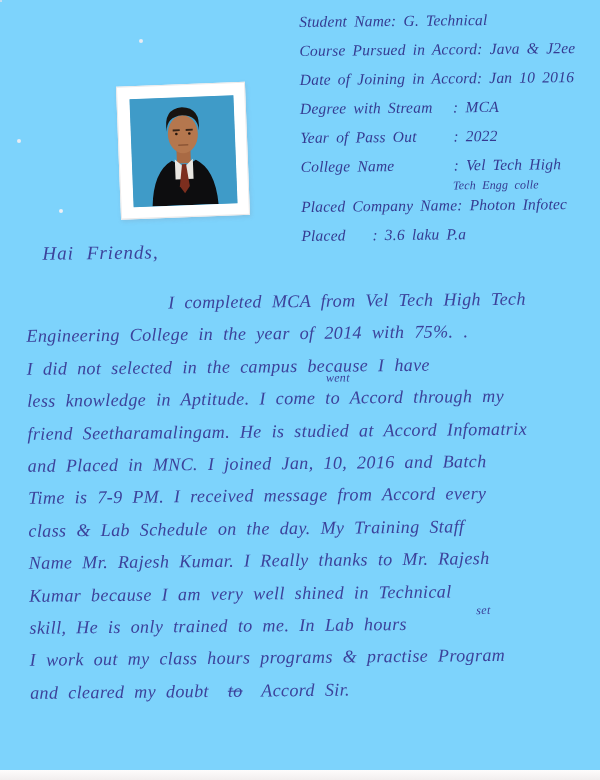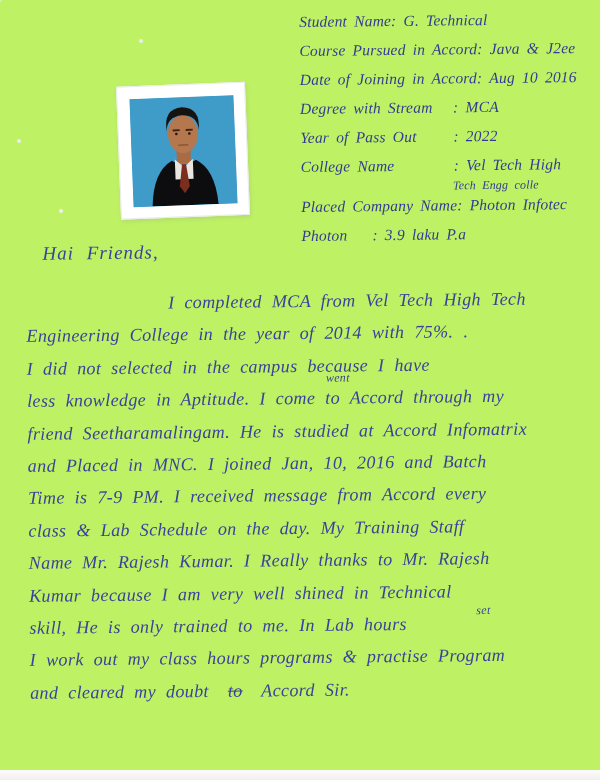--- a/index.html
+++ b/index.html
@@ -1,18 +1,18 @@
 <!DOCTYPE html>
 <html><head>
 <meta charset="utf-8">
 <style>
   html,body{margin:0;padding:0}
   .page{
     position:relative;width:600px;height:780px;overflow:hidden;
-    background:#bef264;
+    background:#7dd3fc;
     font-family:"Liberation Serif", serif;
     color:#3c429b;
   }
   .sheet{position:absolute;left:0;top:0;width:600px;height:780px;transform:rotate(-0.6deg)}
 
   
   .details{position:absolute;left:303px;top:12px;width:296px}
   .hrow{
     position:relative;display:flex;align-items:baseline;
     margin-bottom:9px;font-style:italic;font-size:15.5px;line-height:20px;
@@ -94,42 +94,42 @@
       <div class="hrow">
         <span class="hlabel">Student Name:</span>
         <span class="hvalue">G. Technical</span>
       </div>
       <div class="hrow">
         <span class="hlabel">Course Pursued in Accord:</span>
         <span class="hvalue">Java &amp; J2ee</span>
       </div>
       <div class="hrow">
         <span class="hlabel">Date of Joining in Accord:</span>
-        <span class="hvalue">Aug 10 2016</span>
+        <span class="hvalue">Jan 10 2016</span>
       </div>
       <div class="hrow wide">
         <span class="hlabel">Degree with Stream</span>
         <span class="hvalue">: MCA</span>
       </div>
       <div class="hrow wide">
         <span class="hlabel">Year of Pass Out</span>
         <span class="hvalue">: 2022</span>
       </div>
       <div class="hrow wide college">
         <span class="hlabel">College Name</span>
         <span class="hvalue">: Vel Tech High</span>
         <span class="hwrap">Tech Engg colle</span>
       </div>
       <div class="hrow">
         <span class="hlabel">Placed Company Name:</span>
         <span class="hvalue">Photon Infotec</span>
       </div>
       <div class="hrow mid">
-        <span class="hlabel">Photon</span>
-        <span class="hvalue">: 3.9 laku P.a</span>
+        <span class="hlabel">Placed</span>
+        <span class="hvalue">: 3.6 laku P.a</span>
       </div>
     </div>
 
     <div class="greeting">Hai Friends,</div>
 
     <div class="letter" style="position:absolute;">
       <div class="bline indent">I completed MCA from Vel Tech High Tech</div>
       <div class="bline">Engineering College in the year of 2014 with 75%. .</div>
       <div class="bline">I did not selected in the campus because I have</div>
       <div class="bline">less knowledge in Aptitude. I come to Accord through my</div>

